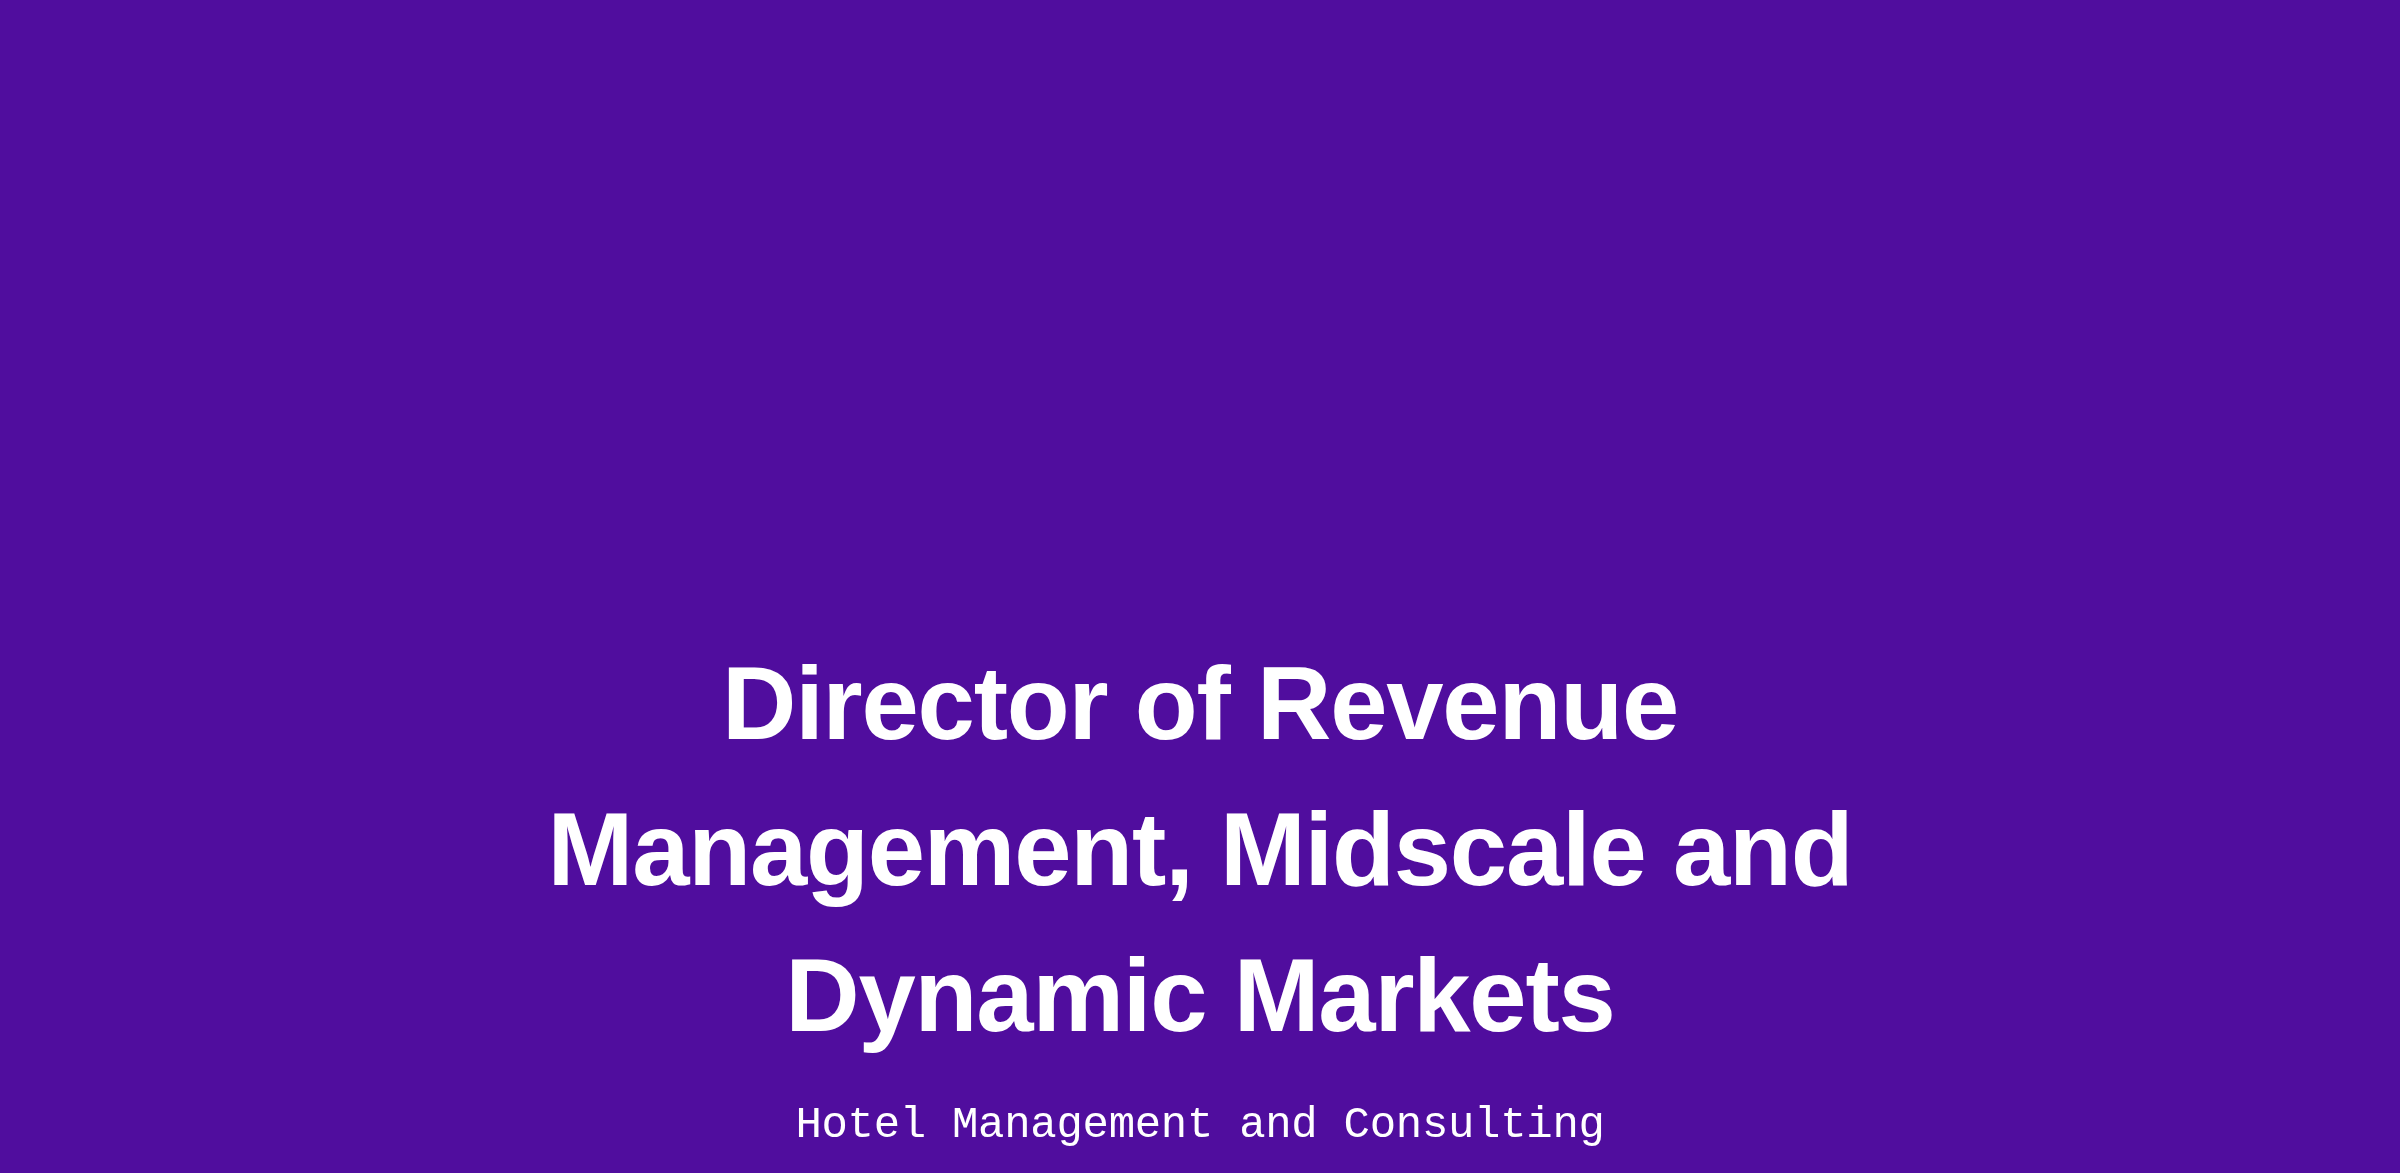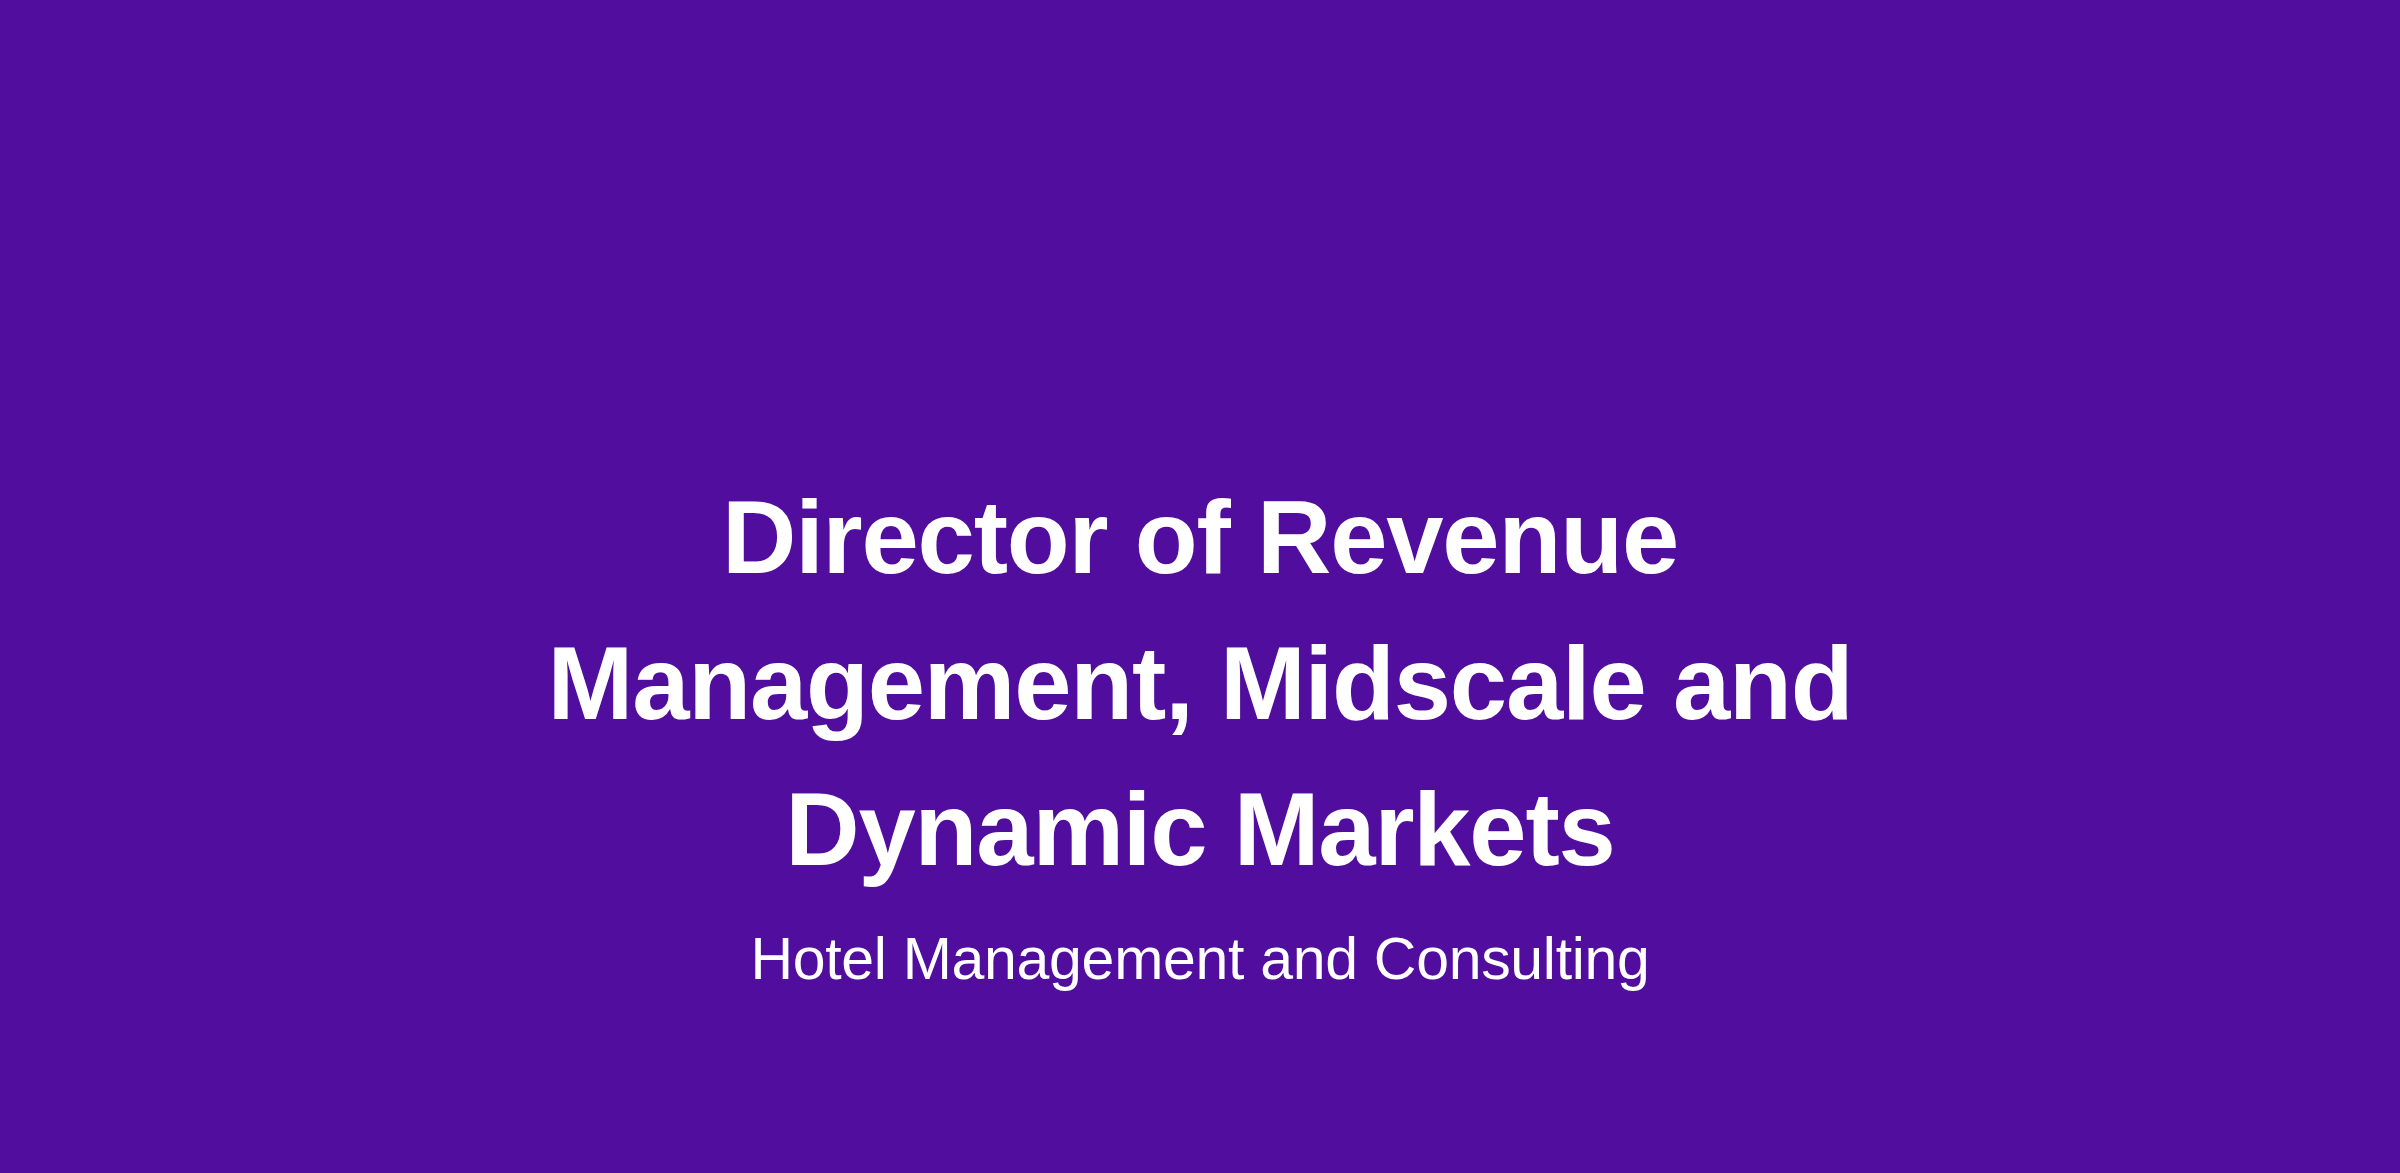--- a/index.html
+++ b/index.html
@@ -16,21 +16,21 @@
   }
 
   #job-card {
     position: relative;
     width: 2400px;
     height: 1173px;
     background: #500D9E;
     display: flex;
     flex-direction: column;
     align-items: center;
-    justify-content: center;
+    justify-content: flex-end;
     box-sizing: border-box;
   }
 
   #title-block {
     width: 1560px;
     margin-top: 298px;
     text-align: center;
   }
 
   #job-title {
@@ -39,22 +39,22 @@
     line-height: 146px;
     font-weight: 700;
     color: #FFFFFF;
     letter-spacing: -1.2px;
     margin: 0;
     text-align: center;
     word-wrap: break-word;
   }
 
   #job-subtitle {
-    font-family: Liberation Sans, sans-serif;
-    font-size: 59px;
+    font-family: Liberation Mono, monospace;
+    font-size: 44px;
     line-height: 96px;
     font-weight: 400;
     color: #FFFFFF;
     letter-spacing: -0.3px;
     margin: 0;
     margin-top: 8px;
     text-align: center;
   }
 </style>
 </head>

